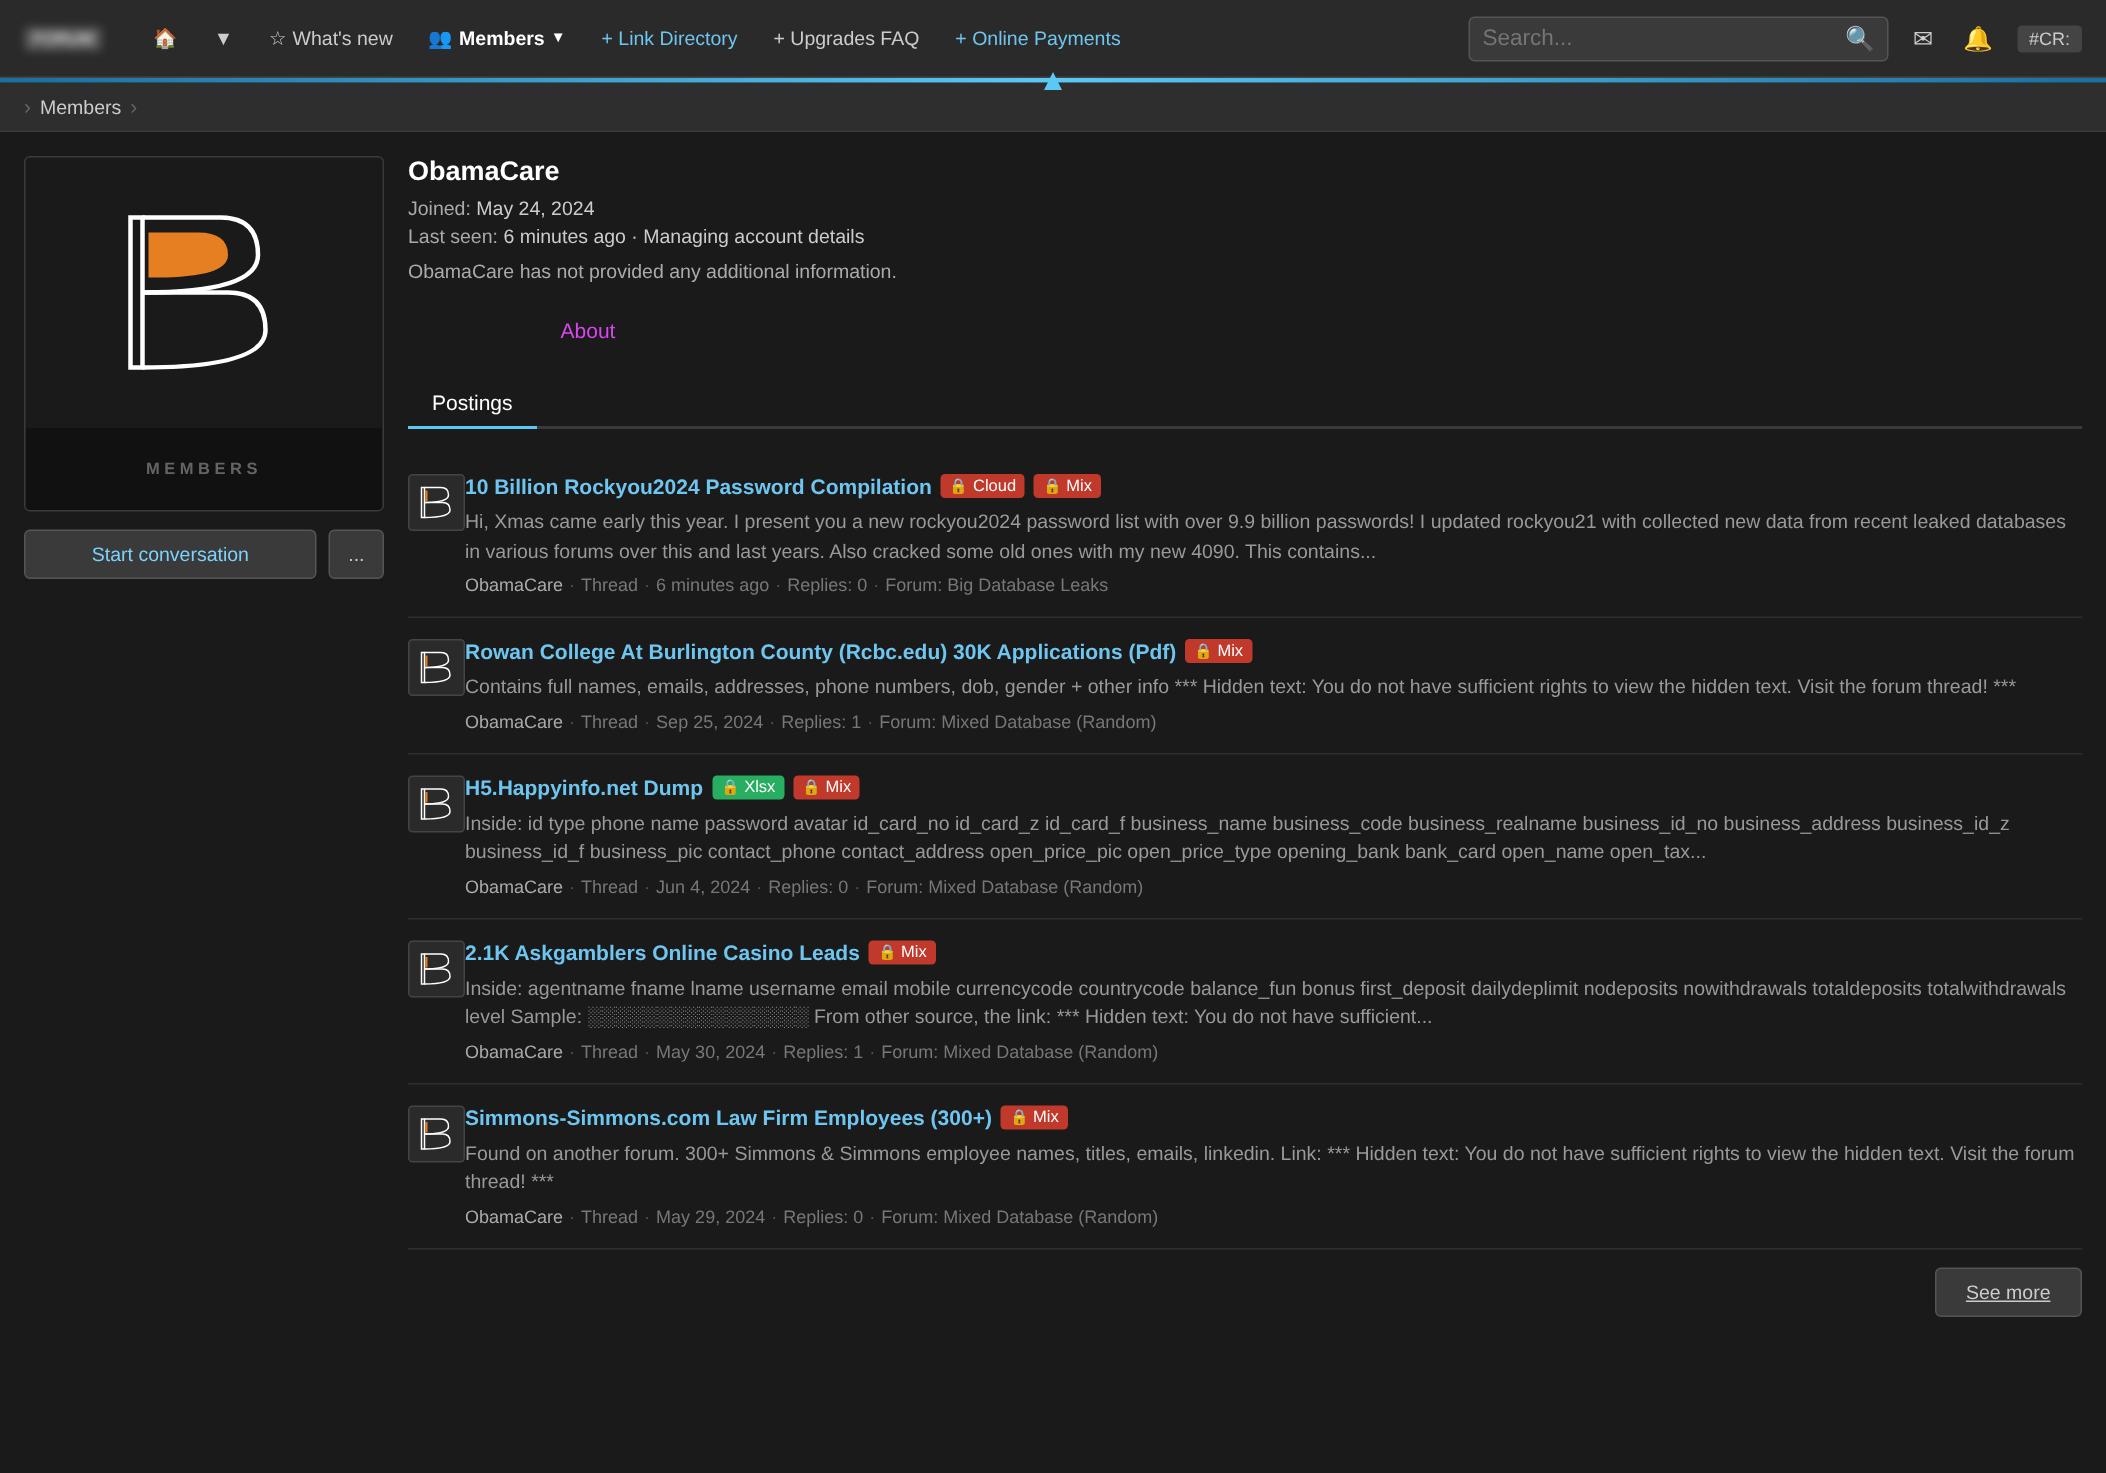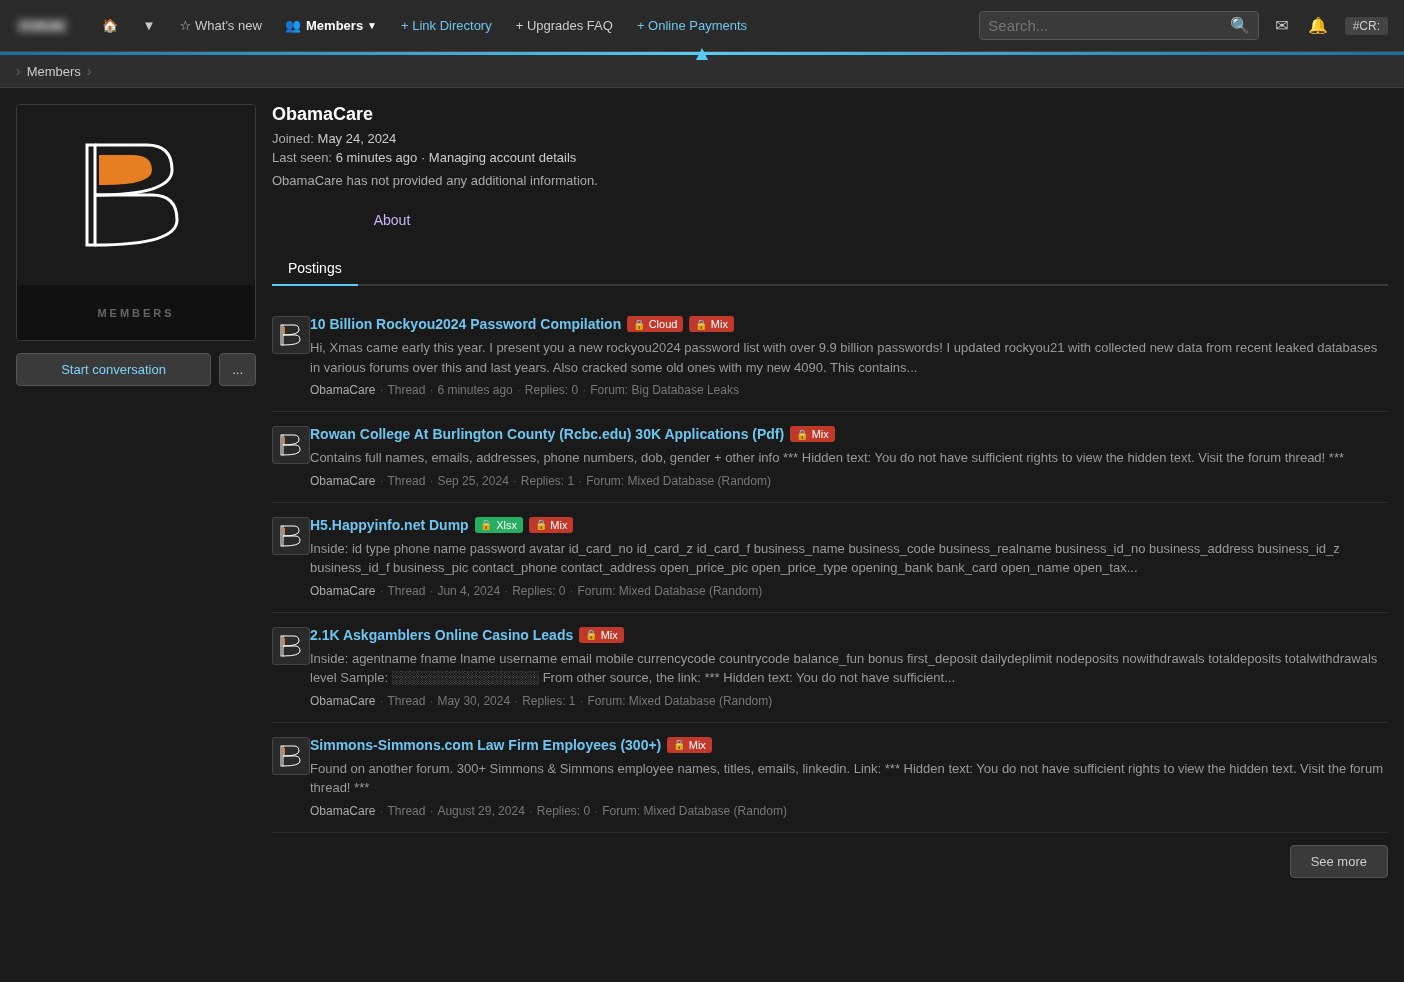--- a/index.html
+++ b/index.html
@@ -258,21 +258,21 @@
 
     
     .tabs {
       display: flex;
       gap: 0;
       border-bottom: 2px solid #3a3a3a;
       margin-bottom: 16px;
     }
     .tab {
       padding: 8px 16px;
-      color: #c4b5fd;
+      color: #d946ef;
       cursor: pointer;
       font-size: 14px;
       border-bottom: 2px solid transparent;
       margin-bottom: -2px;
     }
     .tab.active {
       color: #fff;
       border-bottom: 2px solid #5bc8f5;
       margin-top: 48px;
     }
@@ -347,20 +347,21 @@
     }
     .posting-meta .dot {
       color: #555;
     }
 
     
     .see-more-bar {
       display: flex;
       justify-content: flex-end;
       padding: 12px 0;
+      text-decoration: underline;
     }
     .see-more-btn {
       background: #3a3a3a;
       border: 1px solid #555;
       color: #ccc;
       padding: 8px 20px;
       border-radius: 4px;
       cursor: pointer;
       font-size: 13px;
     }
@@ -585,21 +586,21 @@
   </svg>
           </div>
           <div class="posting-content">
             <div class="posting-title">Simmons-Simmons.com Law Firm Employees (300+)<span class="tag tag-mix"><span style="font-size:10px;">🔒</span> Mix</span></div>
             <div class="posting-preview">Found on another forum. 300+ Simmons &amp; Simmons employee names, titles, emails, linkedin. Link: *** Hidden text: You do not have sufficient rights to view the hidden text. Visit the forum thread! ***</div>
             <div class="posting-meta">
     <span class="username">ObamaCare</span>
     <span class="dot">·</span>
     <span>Thread</span>
     <span class="dot">·</span>
-    <span>August 29, 2024</span>
+    <span>May 29, 2024</span>
     <span class="dot">·</span>
     <span>Replies: 0</span>
     <span class="dot">·</span>
     <span>Forum: Mixed Database (Random)</span>
   </div>
           </div>
         </div>
       </div>
 
     <div class="see-more-bar">

